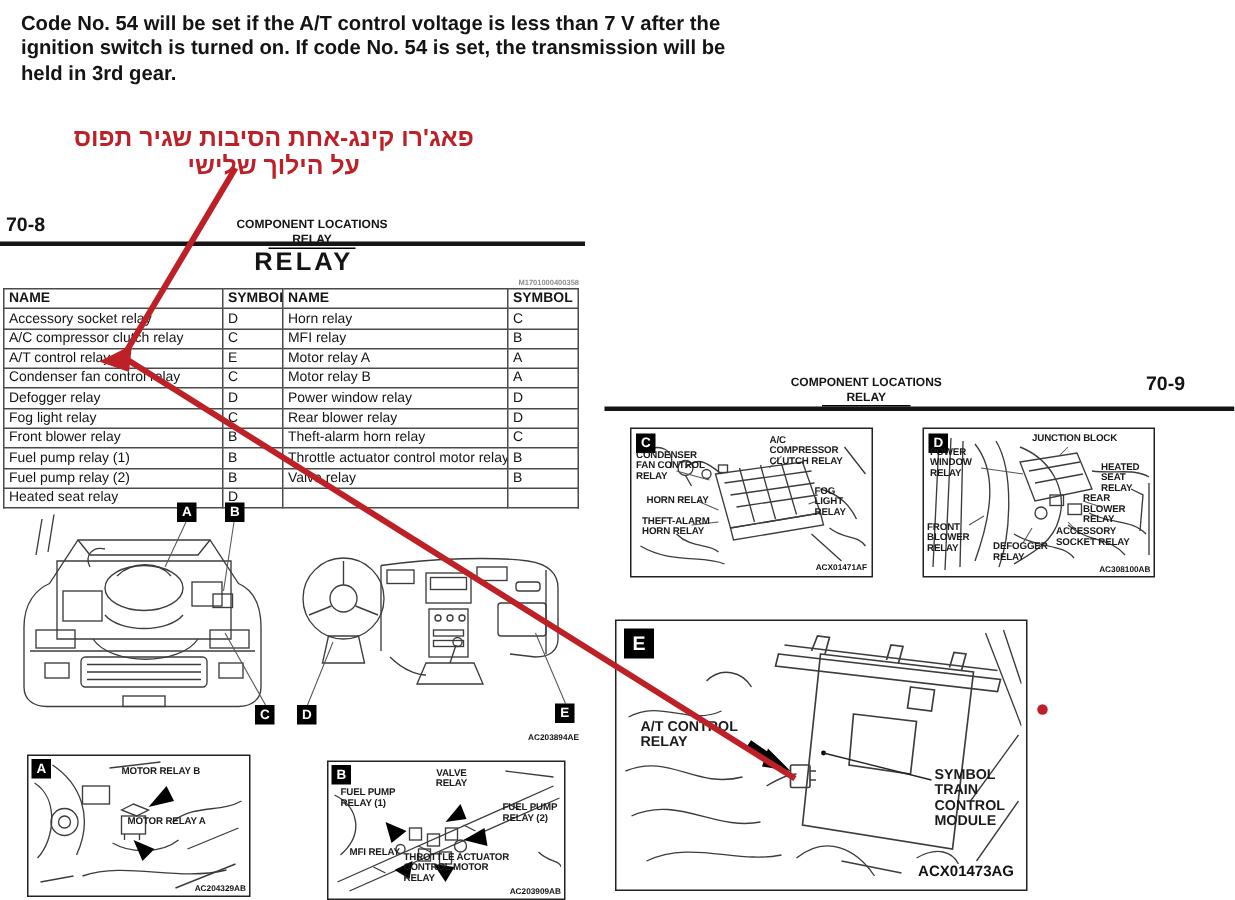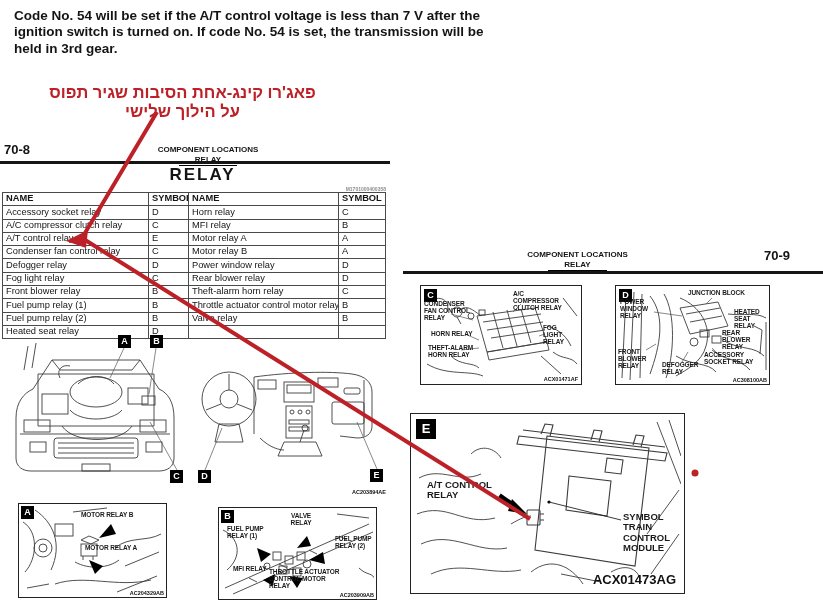--- a/index.html
+++ b/index.html
@@ -29,21 +29,21 @@
   
   .panel{position:absolute;border:1px solid #222;background:#fff;}
   .panel-e{border-width:1.5px;}
   .marker{position:absolute;width:13px;height:13px;background:#000;color:#fff;
     font-size:9px;font-weight:bold;text-align:center;line-height:13px;}
   .marker-lg{width:20px;height:20px;font-size:13px;line-height:20px;}
   .fig-label{position:absolute;font-size:6.5px;font-weight:bold;line-height:1.1;
     white-space:pre-line;color:#1a1a1a;letter-spacing:-0.1px;}
   .fig-label-lg{font-size:9.5px;letter-spacing:0;}
   .fig-code{position:absolute;font-size:5.5px;font-weight:bold;color:#111;}
-  .fig-code-lg{font-size:13px;}
+  .fig-code-lg{font-size:10px;}
   svg{display:block;}
   .sketch{stroke:#3c3c3c;stroke-width:0.9;fill:none;}
   .sketch-thin{stroke:#555;stroke-width:0.7;fill:none;}
   .solid{fill:#000;stroke:none;}
   .overlay{pointer-events:none;z-index:50;}
 </style>
 </head>
 <body>
 
 <div class="abs top-note pre">Code No. 54 will be set if the A/T control voltage is less than 7 V after the

